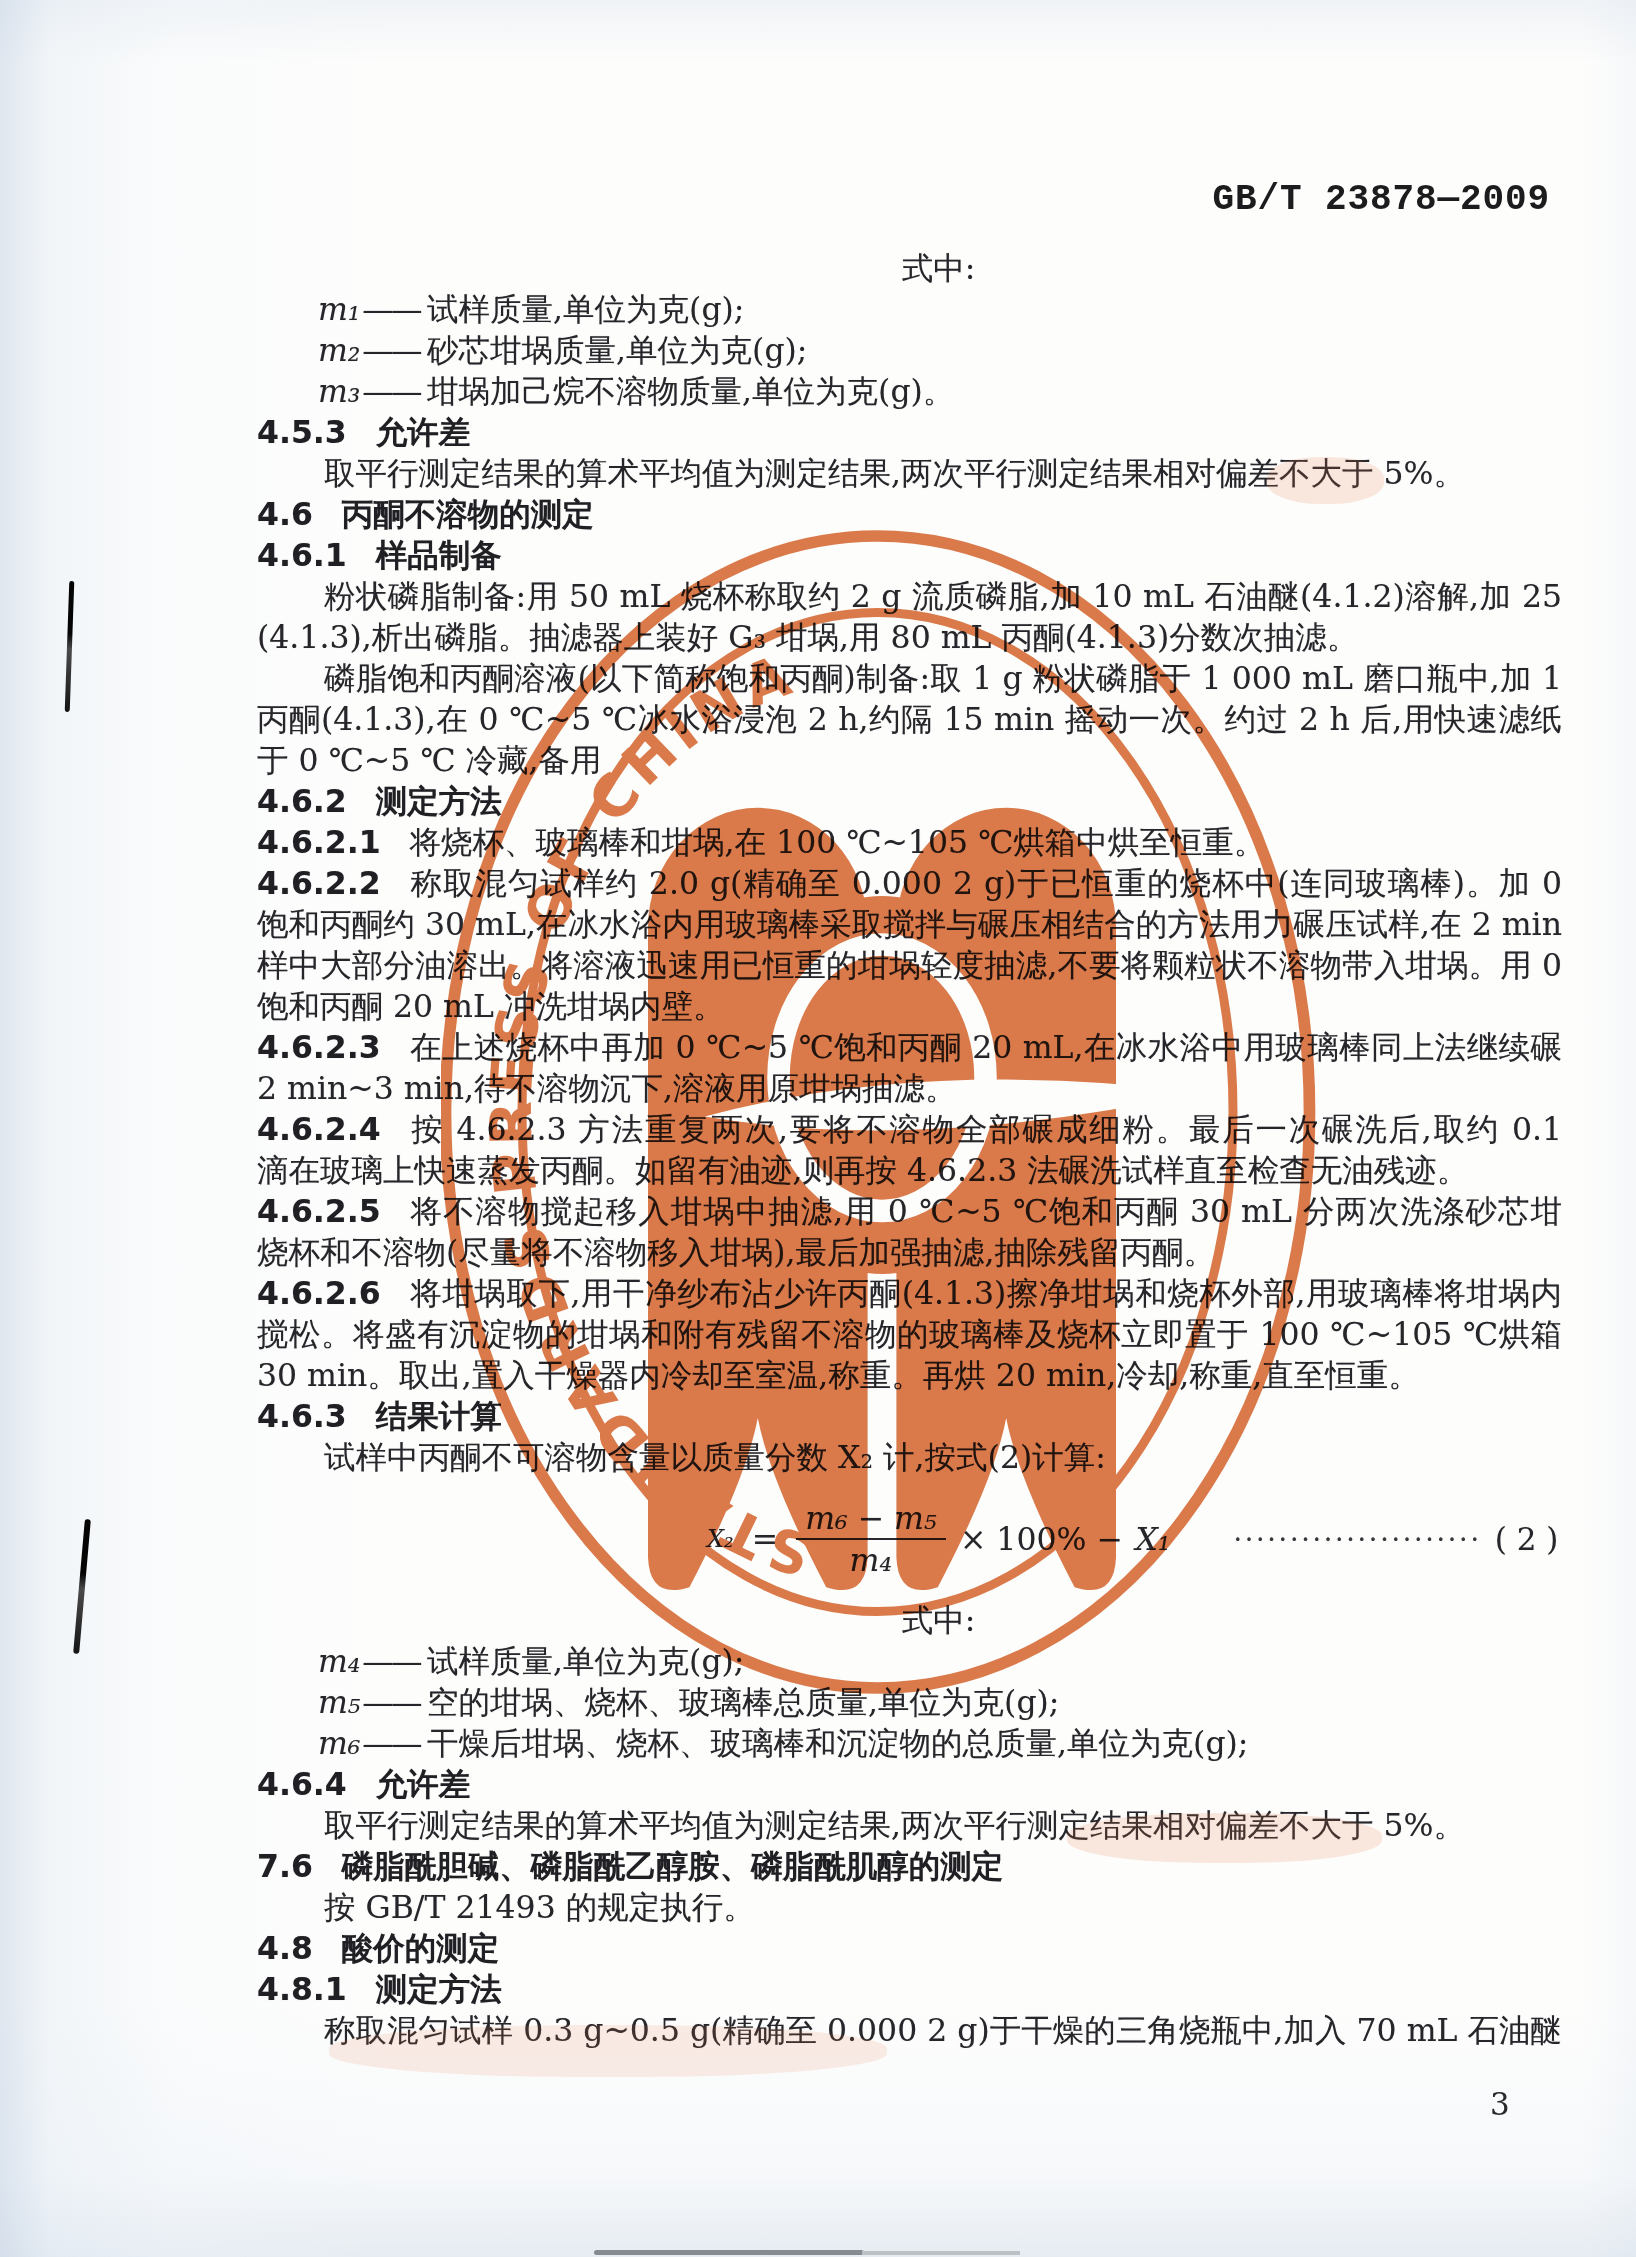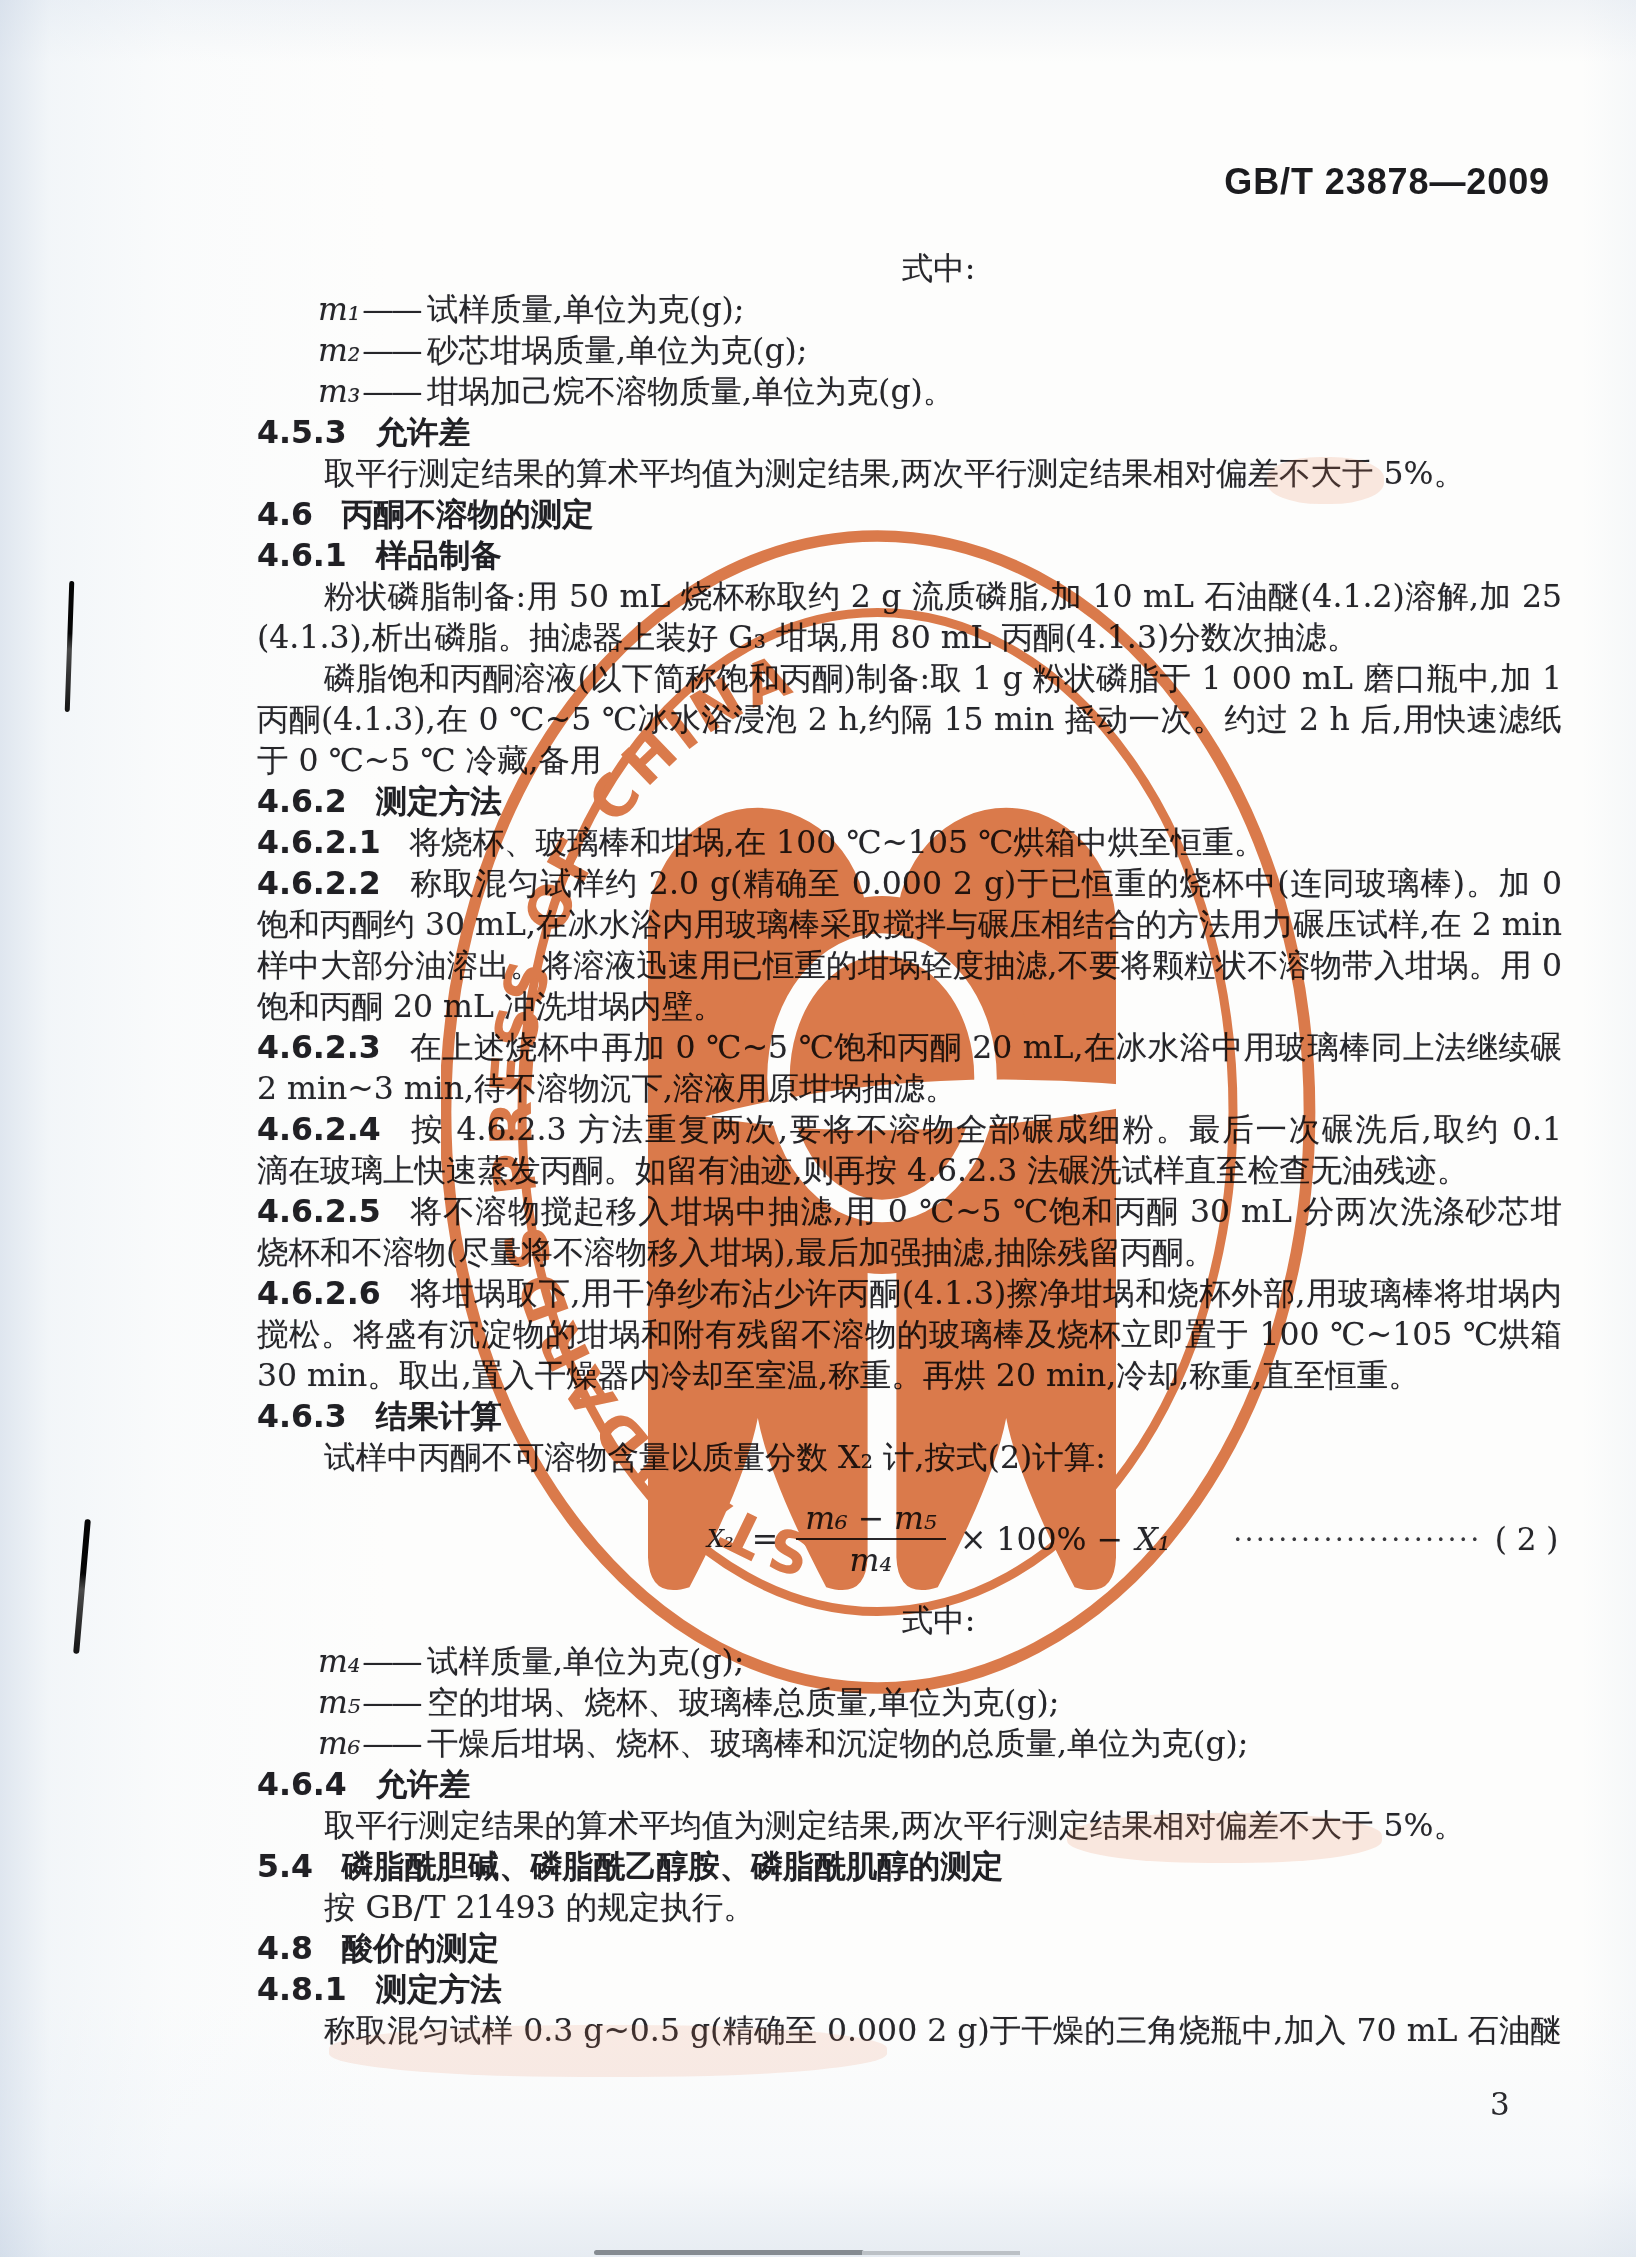--- a/index.html
+++ b/index.html
@@ -8,22 +8,22 @@
     background-color:#fdfdfc;
     background-image:
       linear-gradient(90deg, rgba(198,211,228,.55) 0px, rgba(222,232,242,.35) 50px, rgba(238,244,250,.22) 171px, rgba(255,255,255,0) 387px),
       linear-gradient(0deg, rgba(203,215,230,.45) 0px, rgba(228,236,246,.28) 81px, rgba(255,255,255,0) 252px),
       linear-gradient(180deg, rgba(210,220,233,.30) 0px, rgba(255,255,255,0) 63px),
       linear-gradient(270deg, rgba(226,233,241,.28) 0px, rgba(255,255,255,0) 54px);
     font-family:"DejaVu Serif","Liberation Serif",serif;
     color:#26262a;
   }
   .doc-header{
-    position:absolute;top:161px;right:86px;
-    font-family:Liberation Sans, sans-serif;
+    position:absolute;top:179px;right:86px;
+    font-family:Liberation Mono, monospace;
     font-weight:bold;font-size:36px;letter-spacing:0.9px;color:#1c1c1f;
   }
   .content{position:absolute;left:257px;top:248px;width:1305px;}
   .line{height:41px;line-height:41px;font-size:31.5px;white-space:nowrap;
         text-shadow:0 0 0.9px rgba(60,60,72,.30);}
   .line.just{white-space:normal;text-align:justify;text-align-last:justify;height:41px;overflow:hidden;}
   .line.ind{padding-left:67px;}
   .line.plain{padding-left:58px;text-align:center;}
   .line.def{padding-left:61px;}
   .line.h{font-family:"DejaVu Sans","Liberation Sans",sans-serif;font-weight:bold;color:#202024;}
@@ -108,21 +108,21 @@
         </span>
         <span class="fdots">·····································</span>
         <span class="flabel">( 2 )</span>
       </div>
       <div class="line plain"><span>式中:</span></div>
       <div class="line def"><span class="msym">m₄</span><span class="dash">——</span><span>试样质量,单位为克(g);</span></div>
       <div class="line def"><span class="msym">m₅</span><span class="dash">——</span><span>空的坩埚、烧杯、玻璃棒总质量,单位为克(g);</span></div>
       <div class="line def"><span class="msym">m₆</span><span class="dash">——</span><span>干燥后坩埚、烧杯、玻璃棒和沉淀物的总质量,单位为克(g);</span></div>
       <div class="line h"><span class="hnum">4.6.4</span><span class="htxt">允许差</span></div>
       <div class="line body ind"><span>取平行测定结果的算术平均值为测定结果,两次平行测定结果相对偏差不大于 5%。</span></div>
-      <div class="line h"><span class="hnum">5.4</span><span class="htxt">磷脂酰胆碱、磷脂酰乙醇胺、磷脂酰肌醇的测定</span></div>
+      <div class="line h"><span class="hnum">7.6</span><span class="htxt">磷脂酰胆碱、磷脂酰乙醇胺、磷脂酰肌醇的测定</span></div>
       <div class="line body ind"><span>按 GB/T 21493 的规定执行。</span></div>
       <div class="line h"><span class="hnum">4.8</span><span class="htxt">酸价的测定</span></div>
       <div class="line h"><span class="hnum">4.8.1</span><span class="htxt">测定方法</span></div>
       <div class="line body ind just"><span>称取混匀试样 0.3 g~0.5 g(精确至 0.000 2 g)于干燥的三角烧瓶中,加入 70 mL 石油醚(4.1.2),</span></div>
     </div>
 
   <svg class="stamp" viewBox="0 0 990 1300">
     <g fill="#d86d38" stroke="none">
       <ellipse cx="485" cy="650" rx="480" ry="640" fill="none" stroke="#d86d38" stroke-width="13"></ellipse>
       <ellipse cx="485" cy="650" rx="395" ry="555" fill="none" stroke="#d86d38" stroke-width="10"></ellipse>

